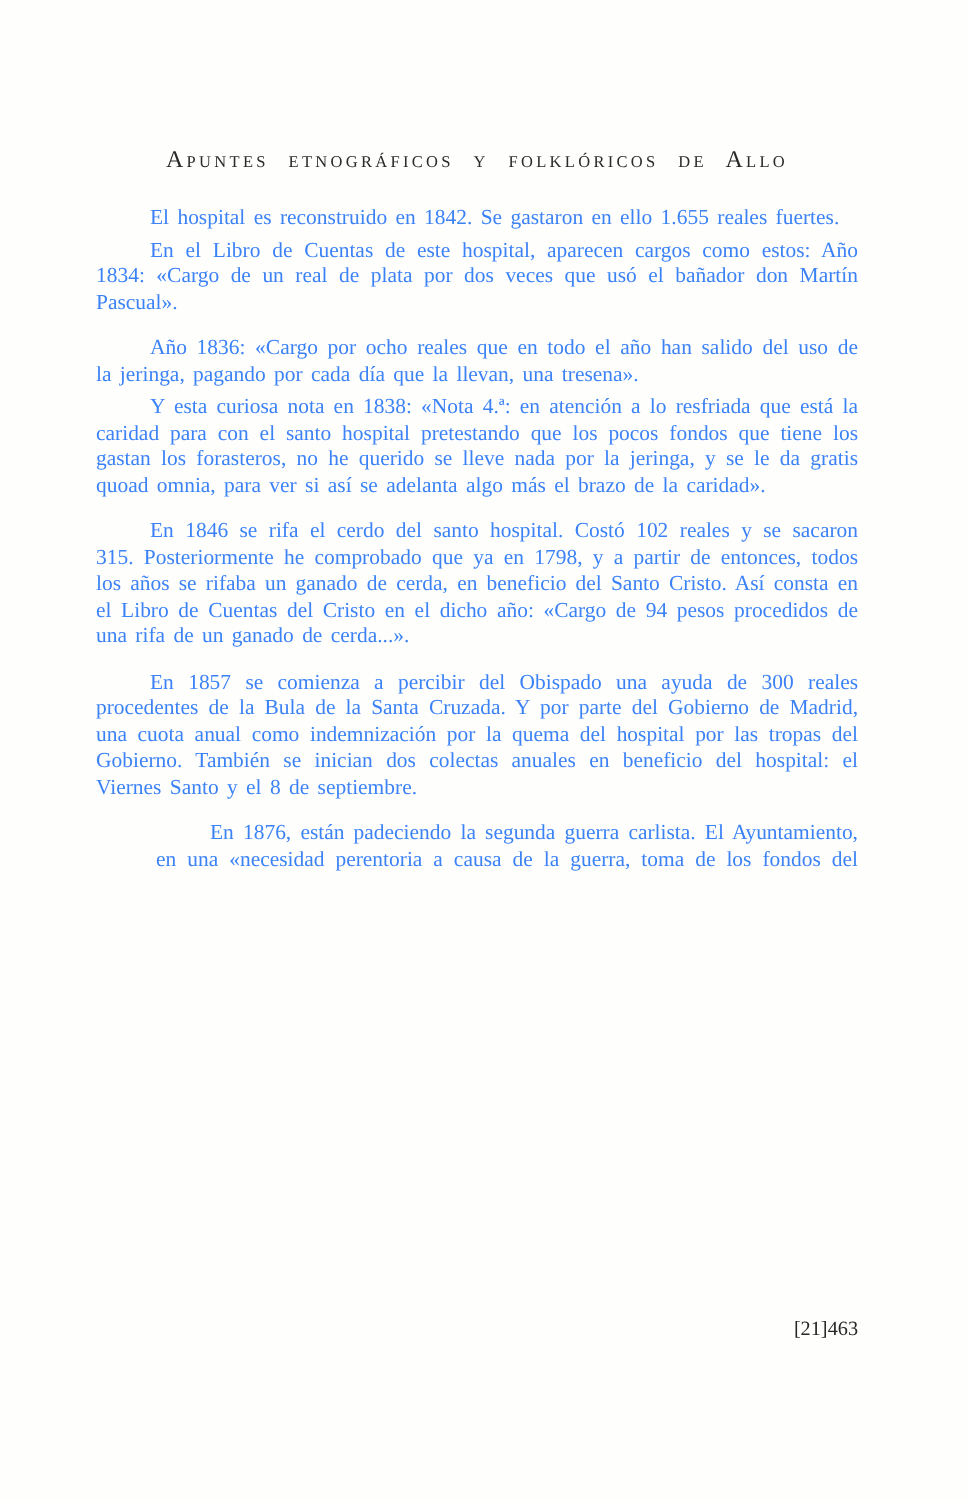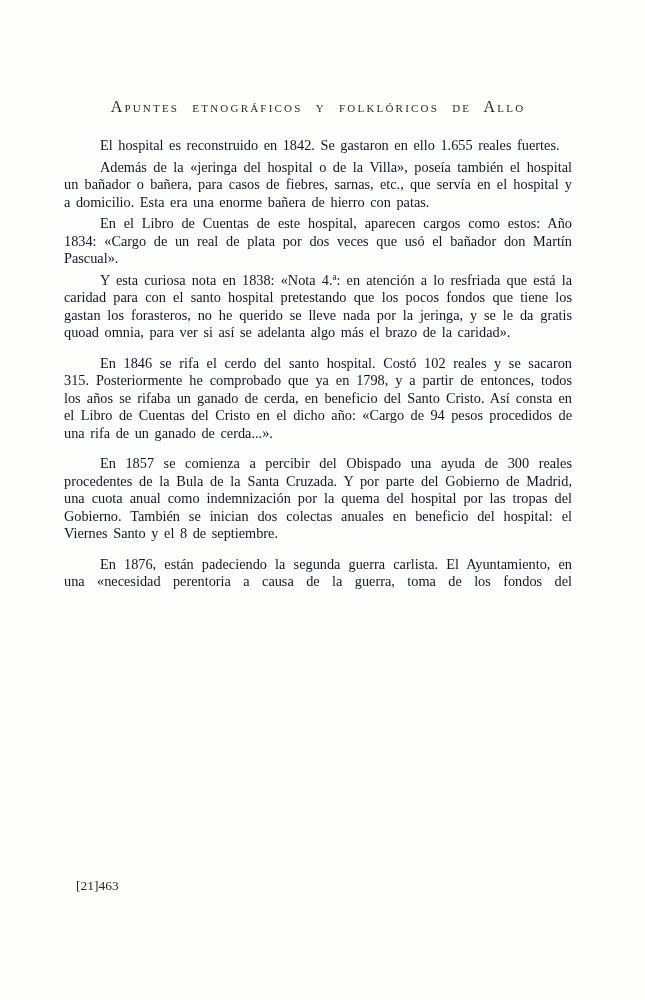--- a/index.html
+++ b/index.html
@@ -31,63 +31,64 @@
   }
   .body-text {
     position: absolute;
     top: 137px;
     left: 64px;
     width: 508px;
     font-size: 14.3px;
     line-height: 17.5px;
     text-align: justify;
     word-spacing: 2px;
-    color: #0f172a;
+    color: #3b82f6;
   }
   .body-text p {
     margin: 4px 0 0 0;
     text-indent: 36px;
     hyphens: none;
   }
   .body-text p:first-child {
     margin-top: 0;
   }
   .body-text p.gap {
     margin-top: 13px;
   }
   
   .body-text p.run-on {
     text-align-last: justify;
+    margin-left: 40px;
   }
   .footer {
     position: absolute;
     top: 878px;
     left: 64px;
     width: 508px;
     display: flex;
-    justify-content: flex-start;
+    justify-content: flex-end;
     align-items: baseline;
     font-size: 13.5px;
     color: #262626;
   }
   .signature-mark {
     padding-left: 12px;
   }
 </style>
 </head>
 <body>
 
 <div class="page">
 
   <div class="running-head">Apuntes etnográficos y folklóricos de Allo</div>
 
   <div class="body-text">
     <p>El hospital es reconstruido en 1842. Se gastaron en ello 1.655 reales fuertes.</p>
-    <p>Además de la «jeringa del hospital o de la Villa», poseía también el hospital un bañador o bañera, para casos de fiebres, sarnas, etc., que servía en el hospital y a domicilio. Esta era una enorme bañera de hierro con patas.</p>
     <p>En el Libro de Cuentas de este hospital, aparecen cargos como estos: Año 1834: «Cargo de un real de plata por dos veces que usó el bañador don Martín Pascual».</p>
+    <p class="gap">Año 1836: «Cargo por ocho reales que en todo el año han salido del uso de la jeringa, pagando por cada día que la llevan, una tresena».</p>
     <p>Y esta curiosa nota en 1838: «Nota 4.ª: en atención a lo resfriada que está la caridad para con el santo hospital pretestando que los pocos fondos que tiene los gastan los forasteros, no he querido se lleve nada por la jeringa, y se le da gratis quoad omnia, para ver si así se adelanta algo más el brazo de la caridad».</p>
     <p class="gap">En 1846 se rifa el cerdo del santo hospital. Costó 102 reales y se sacaron 315. Posteriormente he comprobado que ya en 1798, y a partir de entonces, todos los años se rifaba un ganado de cerda, en beneficio del Santo Cristo. Así consta en el Libro de Cuentas del Cristo en el dicho año: «Cargo de 94 pesos procedidos de una rifa de un ganado de cerda...».</p>
     <p class="gap">En 1857 se comienza a percibir del Obispado una ayuda de 300 reales procedentes de la Bula de la Santa Cruzada. Y por parte del Gobierno de Madrid, una cuota anual como indemnización por la quema del hospital por las tropas del Gobierno. También se inician dos colectas anuales en beneficio del hospital: el Viernes Santo y el 8 de septiembre.</p>
     <p class="gap run-on">En 1876, están padeciendo la segunda guerra carlista. El Ayuntamiento, en una «necesidad perentoria a causa de la guerra, toma de los fondos del</p>
   </div>
 
   <div class="footer">
     <span class="signature-mark">[21]</span>
     <span>463</span>
   </div>

